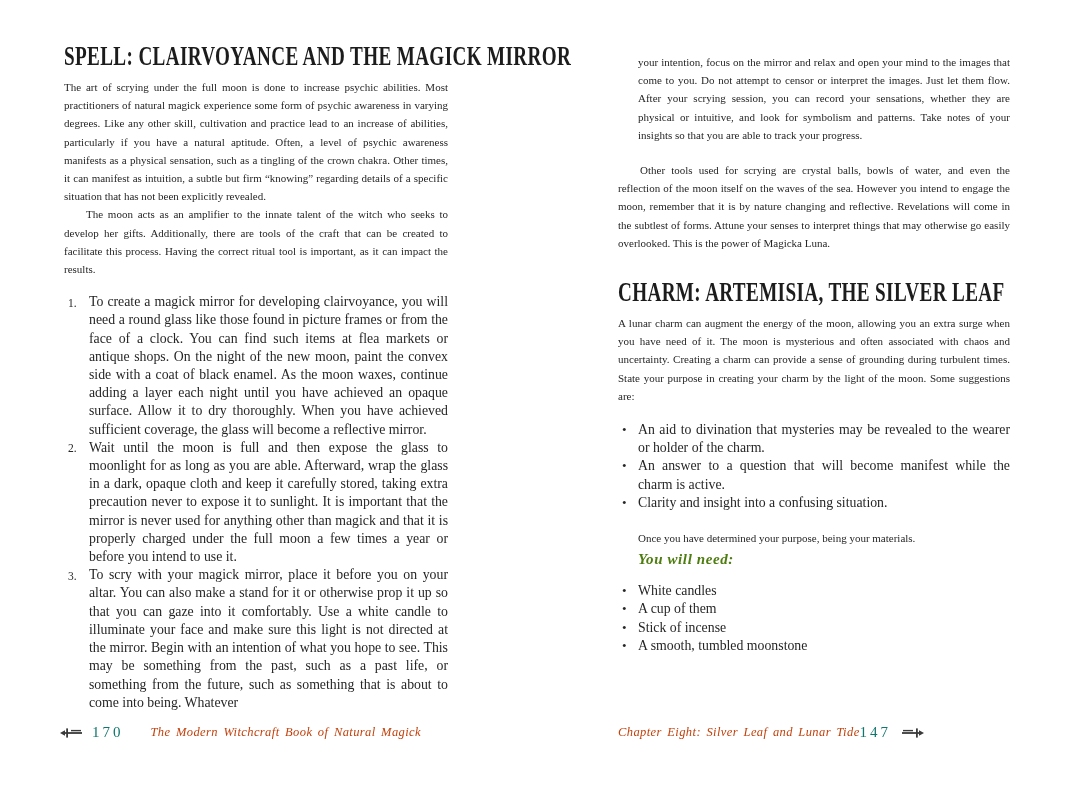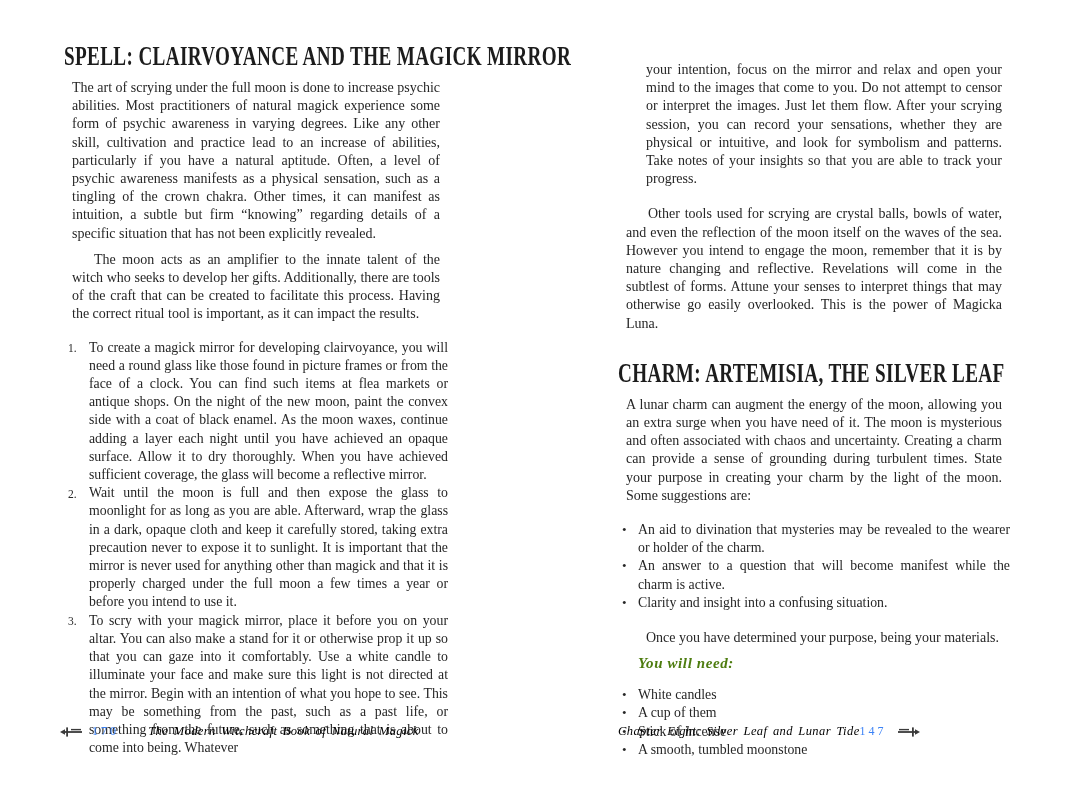--- a/index.html
+++ b/index.html
@@ -20,22 +20,22 @@
     font-size: 27px;
     line-height: 29px;
     font-weight: 700;
     letter-spacing: 0.5px;
     white-space: nowrap;
     transform: scaleX(0.71);
     transform-origin: 0 50%;
     color: #1c1c1c;
   }
   .body-par {
-    margin: 8px;
-    font-size: 14px;
+    margin: 0;
+    font-size: 11px;
     line-height: 18.2px;
     text-align: justify;
     color: #262626;
   }
   .indent-first { text-indent: 22px; }
   .block-indent { padding-left: 20px; }
   .par-gap { margin-top: 17px; }
 
   ol.steps { list-style: none; margin: 15px 0 0 0; padding: 0; }
   ol.steps li {
@@ -79,28 +79,28 @@
     position: absolute;
     top: 724px;
     display: flex;
     align-items: center;
     font-size: 12.5px;
   }
   .footer-left  { left: 60px;  width: 388px; }
   .footer-right { left: 618px; width: 392px; justify-content: flex-start; }
   .page-num {
     letter-spacing: 3px;
-    font-size: 12px;
-    color: #3b82f6;
+    font-size: 15px;
+    color: #0f766e;
   }
   .footer-title {
     font-style: italic;
     letter-spacing: 0.4px;
     word-spacing: 2px;
-    color: #000000;
+    color: #c2410c;
   }
   .footer-left .footer-title { flex: 1; text-align: center; }
   .footer-left .page-num { margin-left: 8px; }
   .footer-right .right-group { display: flex; align-items: center; }
   .footer-right .ornament { margin-left: 9px; }
   .footer-left .ornament { margin-right: 0; }
   .ornament svg { display: block; }
 </style>
 </head>
 <body>

